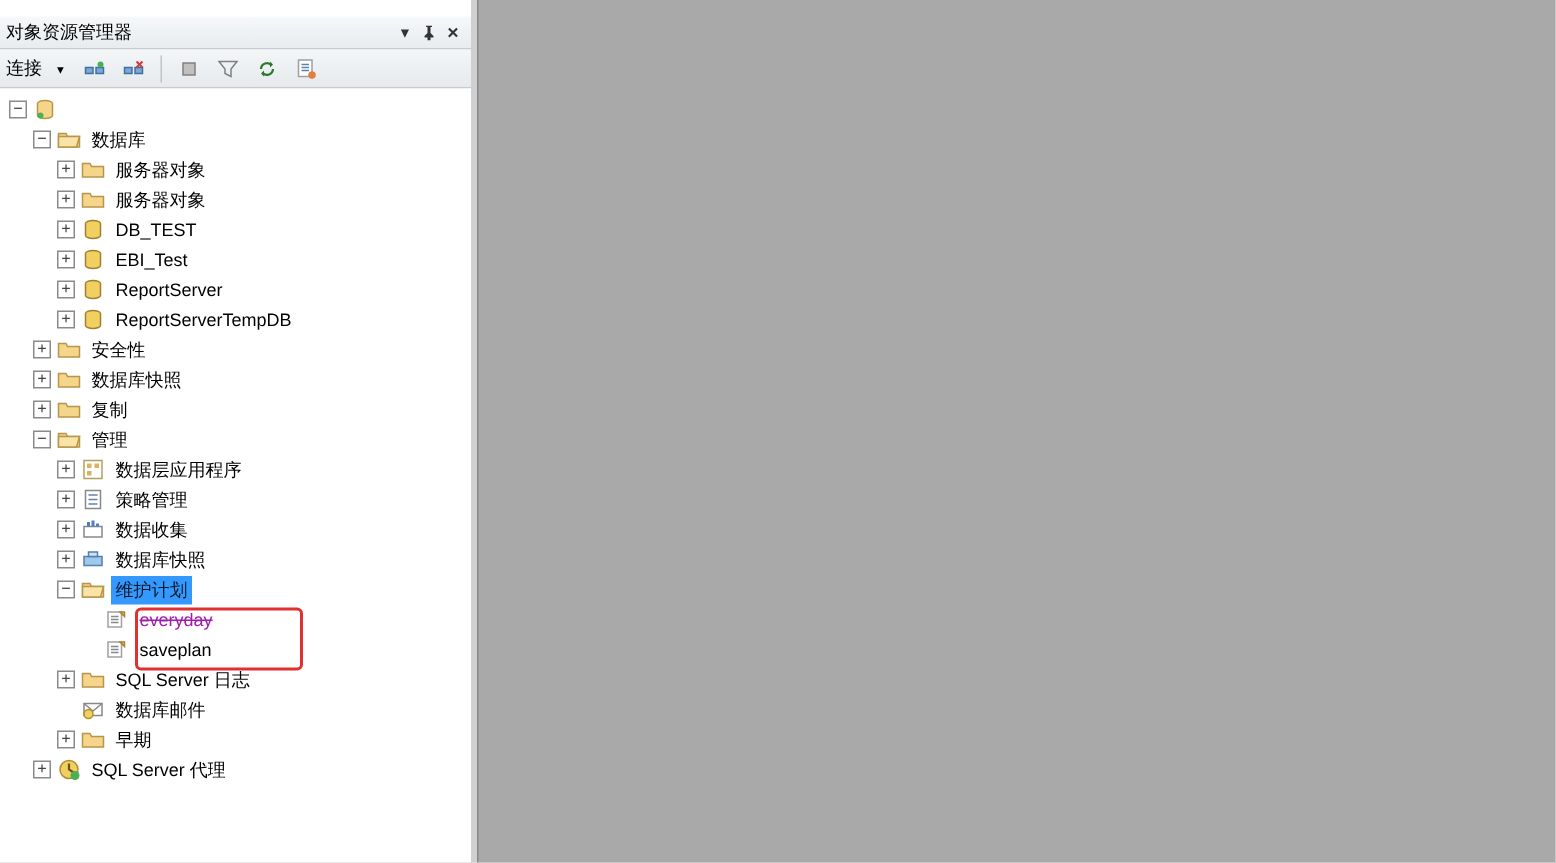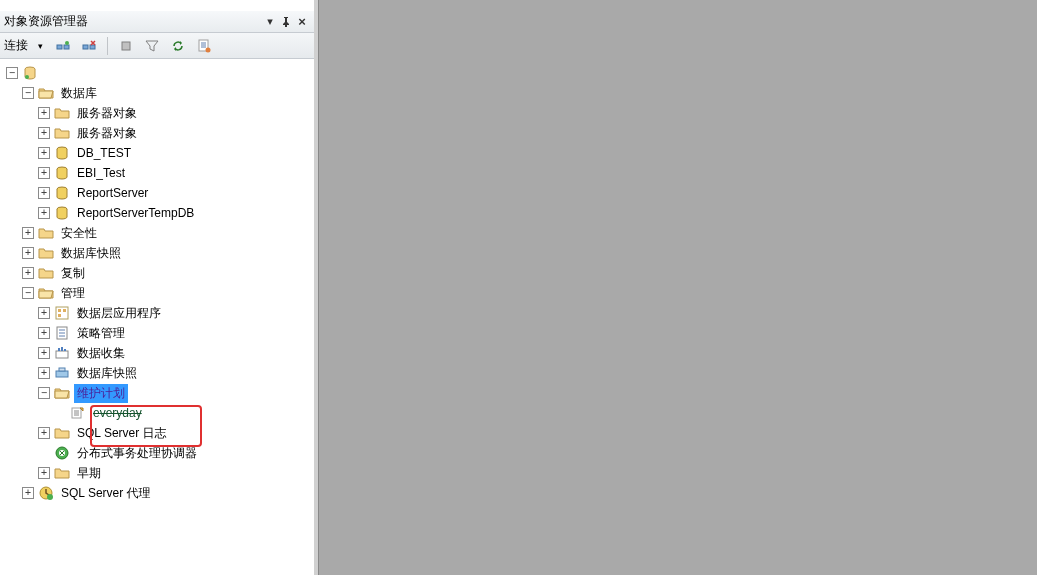--- a/index.html
+++ b/index.html
@@ -90,21 +90,21 @@
   font-family: monospace;
 }
 .toggle.none { border: none; background: none; }
 .icon {
   width: 16px; height: 16px;
   margin-right: 4px;
   display: inline-flex; align-items: center; justify-content: center;
   flex-shrink: 0;
 }
 .label { padding: 1px 3px; }
-.label.selected { background: #3399ff; color: #4c1d95; }
+.label.selected { background: #3399ff; color: #0f172a; }
 .redbox {
   position: absolute;
   border: 2px solid #e03030;
   border-radius: 4px;
   pointer-events: none;
 }
 .folder-closed { fill: #f5d58a; stroke: #b8954a; }
 .folder-open { fill: #f5d58a; stroke: #b8954a; }
 .db-icon { fill: #f0d060; stroke: #a08030; }
 </style>
@@ -366,56 +366,69 @@
                   <span class="icon">
                       <svg width="16" height="16" viewBox="0 0 16 16">
                         <path d="M1 4h5l1 2h8v7H1z" class="folder-open"></path>
                         <path d="M1 6h14l-2 7H1z" fill="#f9e4a8" stroke="#b8954a"></path>
                       </svg>
                     </span>
                   <span class="label selected">维护计划</span>
                 </div>
                 <ul>
                   <li>
-                      <div class="row" style="text-decoration:line-through;color:#14532d">
+                      <div class="row" style="text-decoration:line-through;color:#a21caf">
                         <span class="toggle none"></span>
                         <span class="icon">
                           <svg width="16" height="16" viewBox="0 0 16 16">
                             <rect x="2" y="3" width="9" height="10" fill="#fff" stroke="#a0a0a0"></rect>
                             <path d="M10 3l3 3v-3z" fill="#f0c050" stroke="#b08030"></path>
                             <path d="M4 6h5M4 8h5M4 10h5" stroke="#888"></path>
                           </svg>
                         </span>
                         <span class="label">everyday</span>
                       </div>
                     </li>
+                  <li>
+                      <div class="row">
+                        <span class="toggle none"></span>
+                        <span class="icon">
+                          <svg width="16" height="16" viewBox="0 0 16 16">
+                            <rect x="2" y="3" width="9" height="10" fill="#fff" stroke="#a0a0a0"></rect>
+                            <path d="M10 3l3 3v-3z" fill="#f0c050" stroke="#b08030"></path>
+                            <path d="M4 6h5M4 8h5M4 10h5" stroke="#888"></path>
+                          </svg>
+                        </span>
+                        <span class="label">saveplan</span>
+                      </div>
+                    </li>
                 </ul>
               </li>
               <li>
                   <div class="row">
                     <span class="toggle">+</span>
                     <span class="icon">
                       <svg width="16" height="16" viewBox="0 0 16 16">
                         <path d="M1 4h5l1 2h8v7H1z" class="folder-closed"></path>
                       </svg>
                     </span>
                     <span class="label">SQL Server 日志</span>
                   </div>
                 </li>
               <li>
                   <div class="row">
                     <span class="toggle none"></span>
                     <span class="icon">
                       <svg width="16" height="16" viewBox="0 0 16 16">
-                        <circle cx="8" cy="8" r="6" fill="#4caf50" stroke="#2a7a2a"></circle>
-                        <circle cx="8" cy="8" r="3" fill="#fff"></circle>
-                        <path d="M6 6l4 4M10 6l-4 4" stroke="#2a7a2a"></path>
-                      </svg>
-                    </span>
-                    <span class="label">分布式事务处理协调器</span>
+                        <rect x="2" y="4" width="12" height="8" fill="#fff" stroke="#888"></rect>
+                        <path d="M2 4l6 5 6-5" fill="none" stroke="#888"></path>
+                        <circle cx="5" cy="11" r="3" fill="#f0d060" stroke="#b09030"></circle>
+                      </svg>
+                    </span>
+                    <span class="label">数据库邮件</span>
                   </div>
                 </li>
               <li>
                   <div class="row">
                     <span class="toggle">+</span>
                     <span class="icon">
                       <svg width="16" height="16" viewBox="0 0 16 16">
                         <path d="M1 4h5l1 2h8v7H1z" class="folder-closed"></path>
                       </svg>
                     </span>

